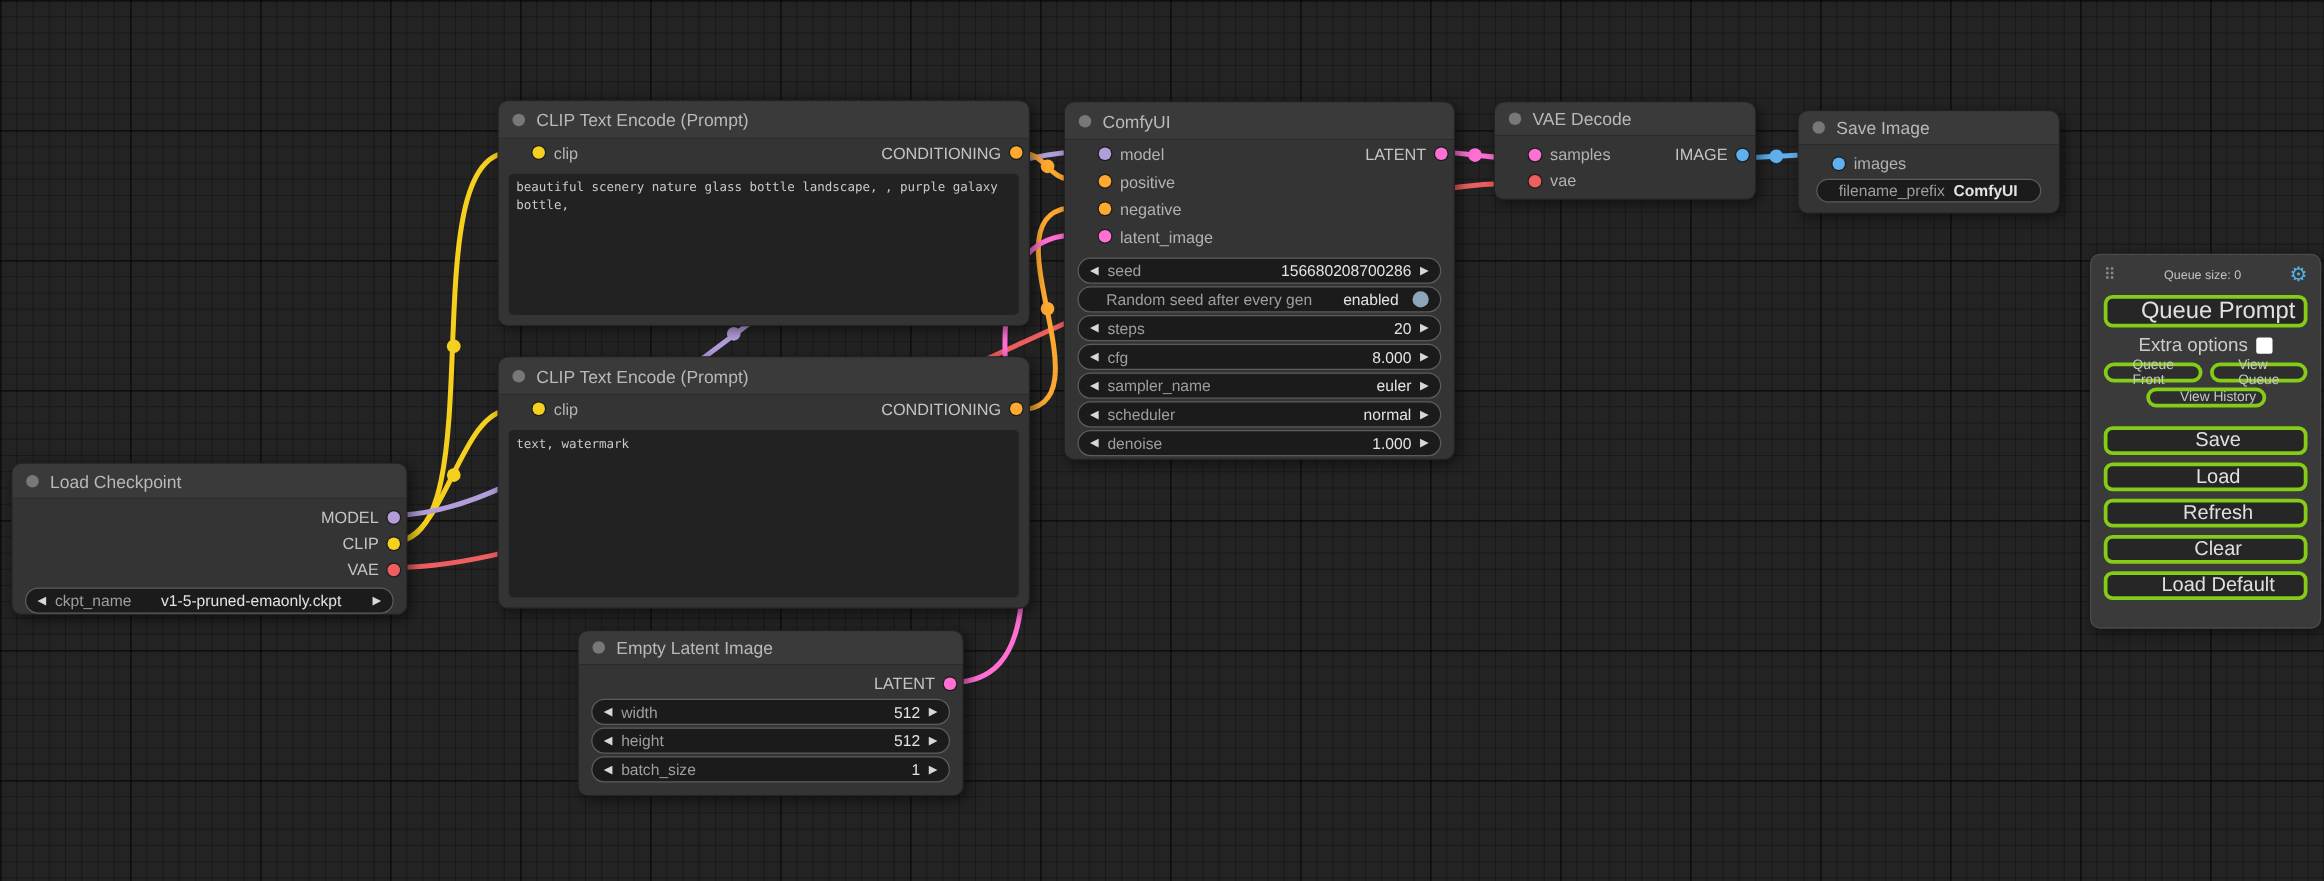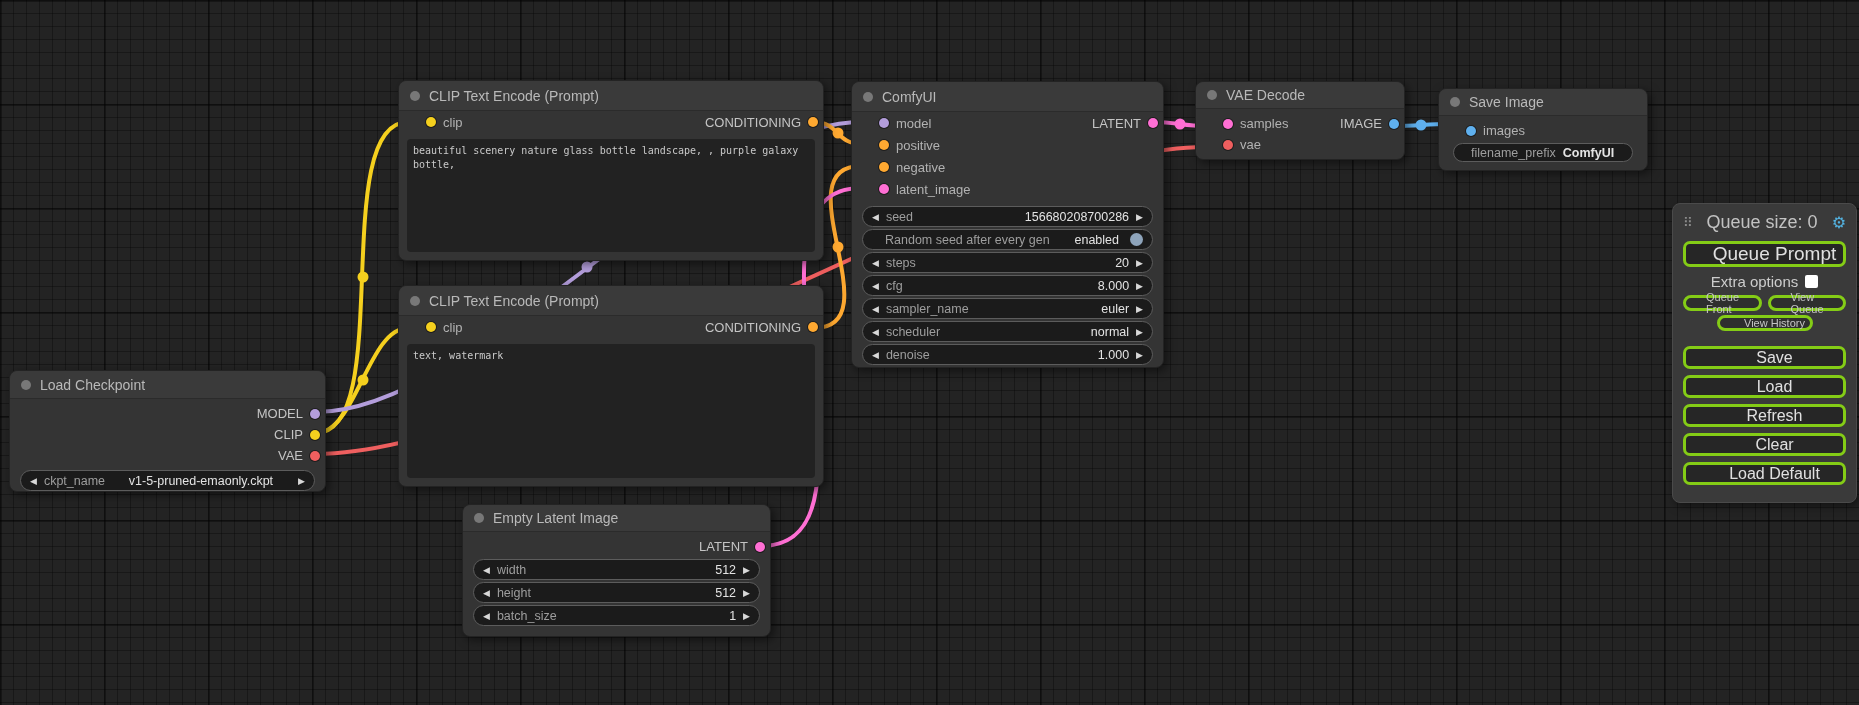--- a/index.html
+++ b/index.html
@@ -55,21 +55,21 @@
     white-space:pre-wrap;word-break:break-word;overflow:hidden;
   }
   
   .qpanel{
     position:absolute;z-index:3;left:1672px;top:203px;width:185px;height:300px;
     background:#3a3a3a;border:1px solid #4a4a4a;border-radius:8px;
     box-shadow:3px 3px 10px rgba(0,0,0,0.5);box-sizing:border-box;padding:6px 0;
   }
   .qhead{display:flex;align-items:center;padding:2px 10px 6px 10px;}
   .drag-handle{font-family:"DejaVu Sans", sans-serif;color:#8a8a8a;font-size:13px;flex:none;}
-  .qsize{flex:1;text-align:center;color:#c2c2c2;font-size:18px;}
+  .qsize{flex:1;text-align:center;color:#c2c2c2;font-size:10px;}
   .gear{font-family:"DejaVu Sans", sans-serif;color:#53b2e0;font-size:16px;line-height:1;flex:none;}
   .btn{
     display:flex;align-items:center;justify-content:center;
     background:#262626;border:3px solid #84cc16;border-radius:7px;
     color:#e0e0e0;cursor:pointer;box-sizing:border-box;padding-left:20px;
   }
   .qprompt{height:26px;margin:2px 10px 6px 10px;font-size:19px;}
   .qbig{height:23px;margin:6px 10px;font-size:16px;}
   .extra{display:flex;align-items:center;justify-content:center;gap:7px;margin:4px 0 5px 0;}
   .extra-label{color:#cccccc;font-size:15px;}

